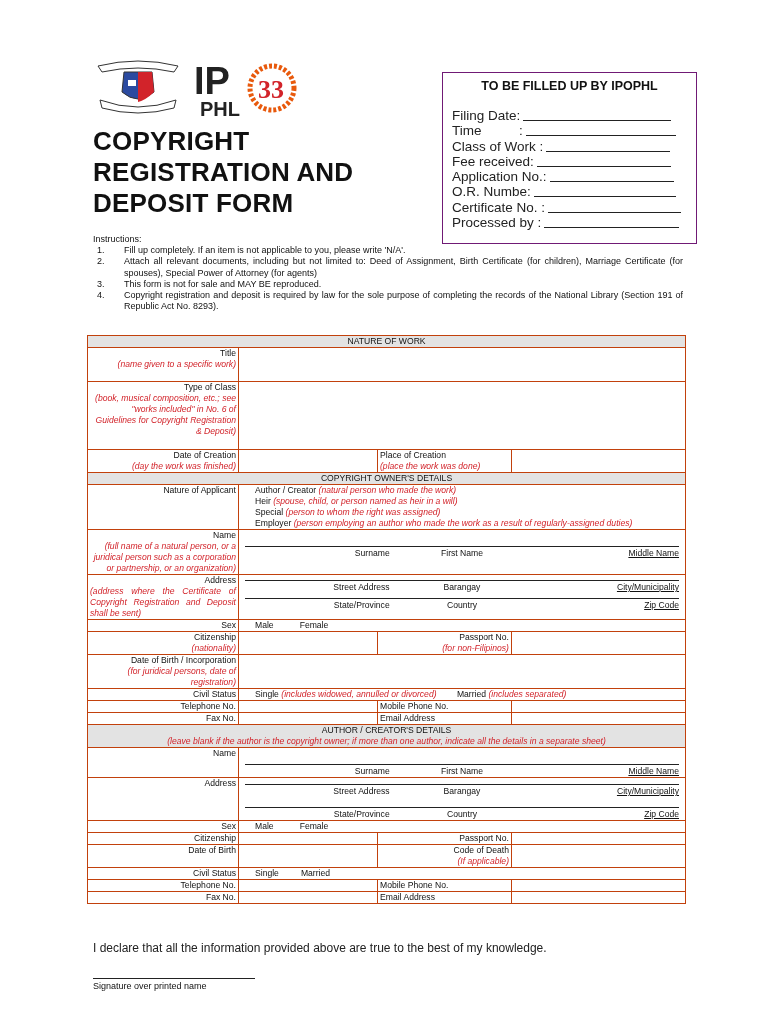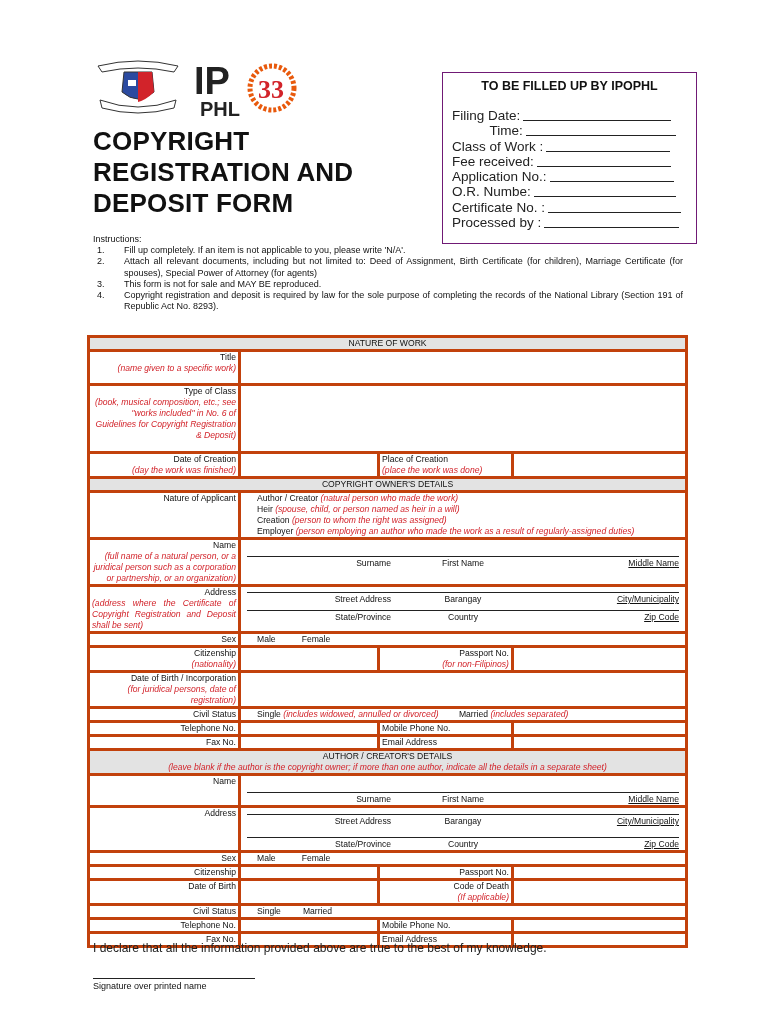--- a/index.html
+++ b/index.html
@@ -3,30 +3,30 @@
 <meta charset="utf-8">
 <style>
   html,body{margin:0;padding:0;background:#fff;}
   body{width:768px;height:1024px;position:relative;overflow:hidden;font-family:"Liberation Sans",sans-serif;color:#111;}
   .abs{position:absolute;}
   .seal{left:94px;top:58px;width:88px;height:58px;}
   .logo{left:192px;top:58px;width:110px;height:64px;}
   .title{left:93px;top:126px;font-size:26px;font-weight:bold;line-height:31px;letter-spacing:0.2px;}
   .ipobox{left:442px;top:72px;width:255px;height:172px;border:1px solid #701a75;box-sizing:border-box;}
   .ipobox .hd{font-weight:bold;font-size:12.5px;text-align:center;margin-top:6px;}
-  .ipobox .rows{margin:15px 0 0 9px;font-size:13.5px;line-height:15.3px;color:#222;text-align:right;}
+  .ipobox .rows{margin:15px 0 0 9px;font-size:13.5px;line-height:15.3px;color:#222;}
   .ipobox .row{display:flex;white-space:nowrap;}
   .ipobox .line{flex:none;border-bottom:1px solid #222;height:12px;margin-left:3px;}
   .instr{left:93px;top:234px;width:590px;font-size:9px;line-height:11.2px;}
   .instr ol{margin:0;padding:0;list-style:none;}
   .instr li{display:flex;}
   .instr .num{width:31px;flex:none;padding-left:4px;box-sizing:border-box;}
   .instr .txt{flex:1;text-align:justify;}
   table.form{position:absolute;left:87px;top:335px;width:598px;border-collapse:collapse;font-size:8.6px;table-layout:fixed;}
-  table.form td{border:3px solid #c2410c;padding:0 2px;vertical-align:top;line-height:11px;}
+  table.form td{border:1px solid #c2410c;padding:0 2px;vertical-align:top;line-height:11px;}
   table.form td.sec{background:#e3e3e3;text-align:center;height:11px;}
   td.lbl{text-align:right;}
   .red{color:#d2232a;font-style:italic;}
   .sub{display:flex;justify-content:space-between;border-top:1px solid #222;margin:0 4px 0 4px;padding-top:1px;}
   .sub span{flex:1;text-align:right;}
   .sub span:nth-child(2){text-align:center;}
   .sub span:nth-child(3){text-align:right;text-decoration:underline;}
   .opt{padding-left:14px;}
   .declare{left:93px;top:941px;font-size:12px;color:#222;}
   .sigline{left:93px;top:978px;width:162px;border-top:1px solid #222;}
@@ -161,21 +161,21 @@
   </tr>
 
   <tr>
         <td colspan="4" class="sec">COPYRIGHT OWNER'S DETAILS</td>
       </tr>
   <tr>
     <td class="lbl">Nature of Applicant</td>
     <td colspan="3">
       <div class="opt"><span>Author / Creator</span> <span class="red">(natural person who made the work)</span></div>
       <div class="opt"><span>Heir</span> <span class="red">(spouse, child, or person named as heir in a will)</span></div>
-      <div class="opt"><span>Creation</span> <span class="red">(person to whom the right was assigned)</span></div>
+      <div class="opt"><span>Special</span> <span class="red">(person to whom the right was assigned)</span></div>
       <div><span style="padding-left:14px">Employer</span> <span class="red">(person employing an author who made the work as a result of regularly-assigned duties)</span></div>
     </td>
   </tr>
   <tr>
     <td class="lbl">
           <div>Name</div>
           <div class="red" style="text-align:right">(full name of a natural person, or a juridical person such as a corporation or partnership, or an organization)</div>
         </td>
     <td colspan="3">
       <div style="height:16px"></div>

